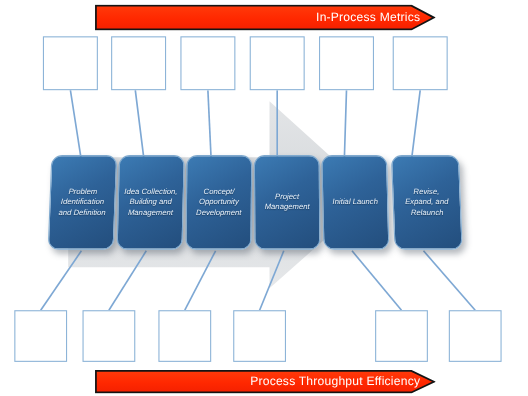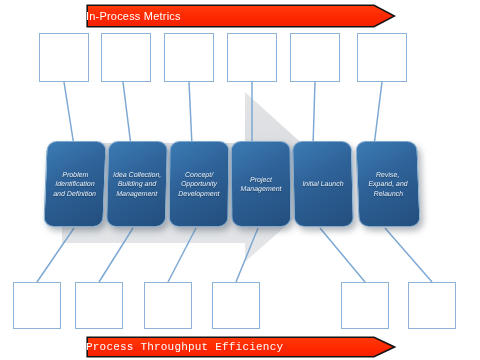--- a/index.html
+++ b/index.html
@@ -14,21 +14,21 @@
     background: #ffffff;
     overflow: hidden;
     font-family: "Liberation Sans", sans-serif;
   }
 
   
   .banner {
     position: absolute;
     display: flex;
     align-items: center;
-    justify-content: flex-start;
+    justify-content: flex-end;
   }
   .banner-shape {
     position: absolute;
     left: 0; top: 0;
     width: 100%;
     height: 100%;
   }
   .banner-label {
     position: relative;
     z-index: 3;
@@ -131,21 +131,21 @@
           <stop offset="0%" stop-color="#FF3A0A"></stop>
           <stop offset="55%" stop-color="#FF2800"></stop>
           <stop offset="100%" stop-color="#F42000"></stop>
         </linearGradient>
       </defs>
       <polygon points="1.2,1.2 288,1.2 308.5,12 288,22.8 1.2,22.8" fill="url(#redGrad1)" stroke="#141414" stroke-width="1.6"></polygon>
     </svg>
     <span class="banner-label">In-Process Metrics</span>
   </div>
 
-  <div class="banner" style="left:86px; top:336px; width:310px; height:22px;font-family:Liberation Mono, monospace;">
+  <div class="banner" style="left:86px; top:336px; width:310px; height:22px;">
     <svg class="banner-shape" viewBox="0 0 310 22" preserveAspectRatio="none" xmlns="http://www.w3.org/2000/svg">
       <defs>
         <linearGradient id="redGrad2" x1="0" y1="0" x2="0" y2="1">
           <stop offset="0%" stop-color="#FF3A0A"></stop>
           <stop offset="55%" stop-color="#FF2800"></stop>
           <stop offset="100%" stop-color="#F42000"></stop>
         </linearGradient>
       </defs>
       <polygon points="1.2,1.2 288,1.2 308.5,11 288,20.8 1.2,20.8" fill="url(#redGrad2)" stroke="#141414" stroke-width="1.6"></polygon>
     </svg>

